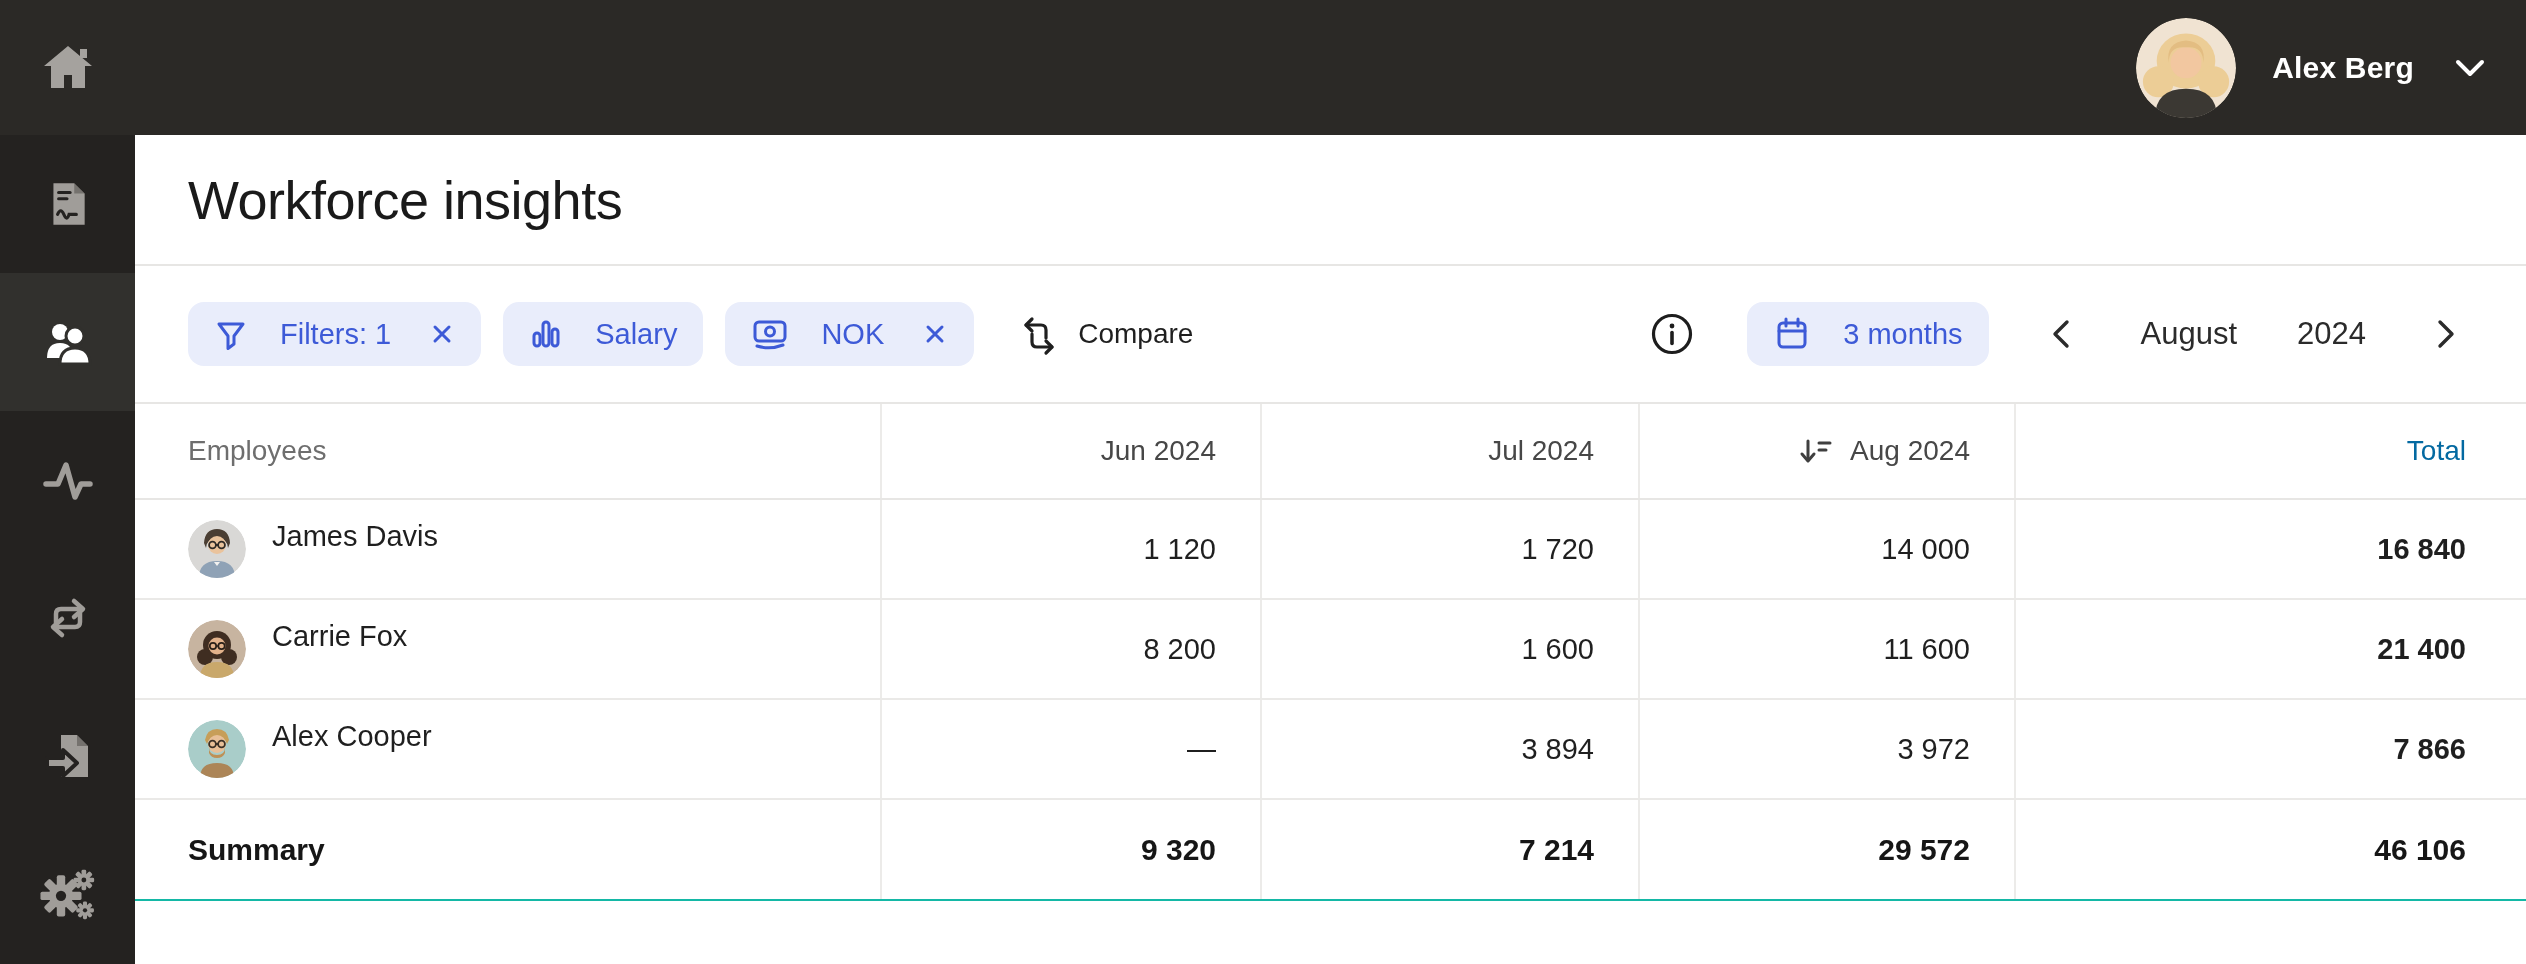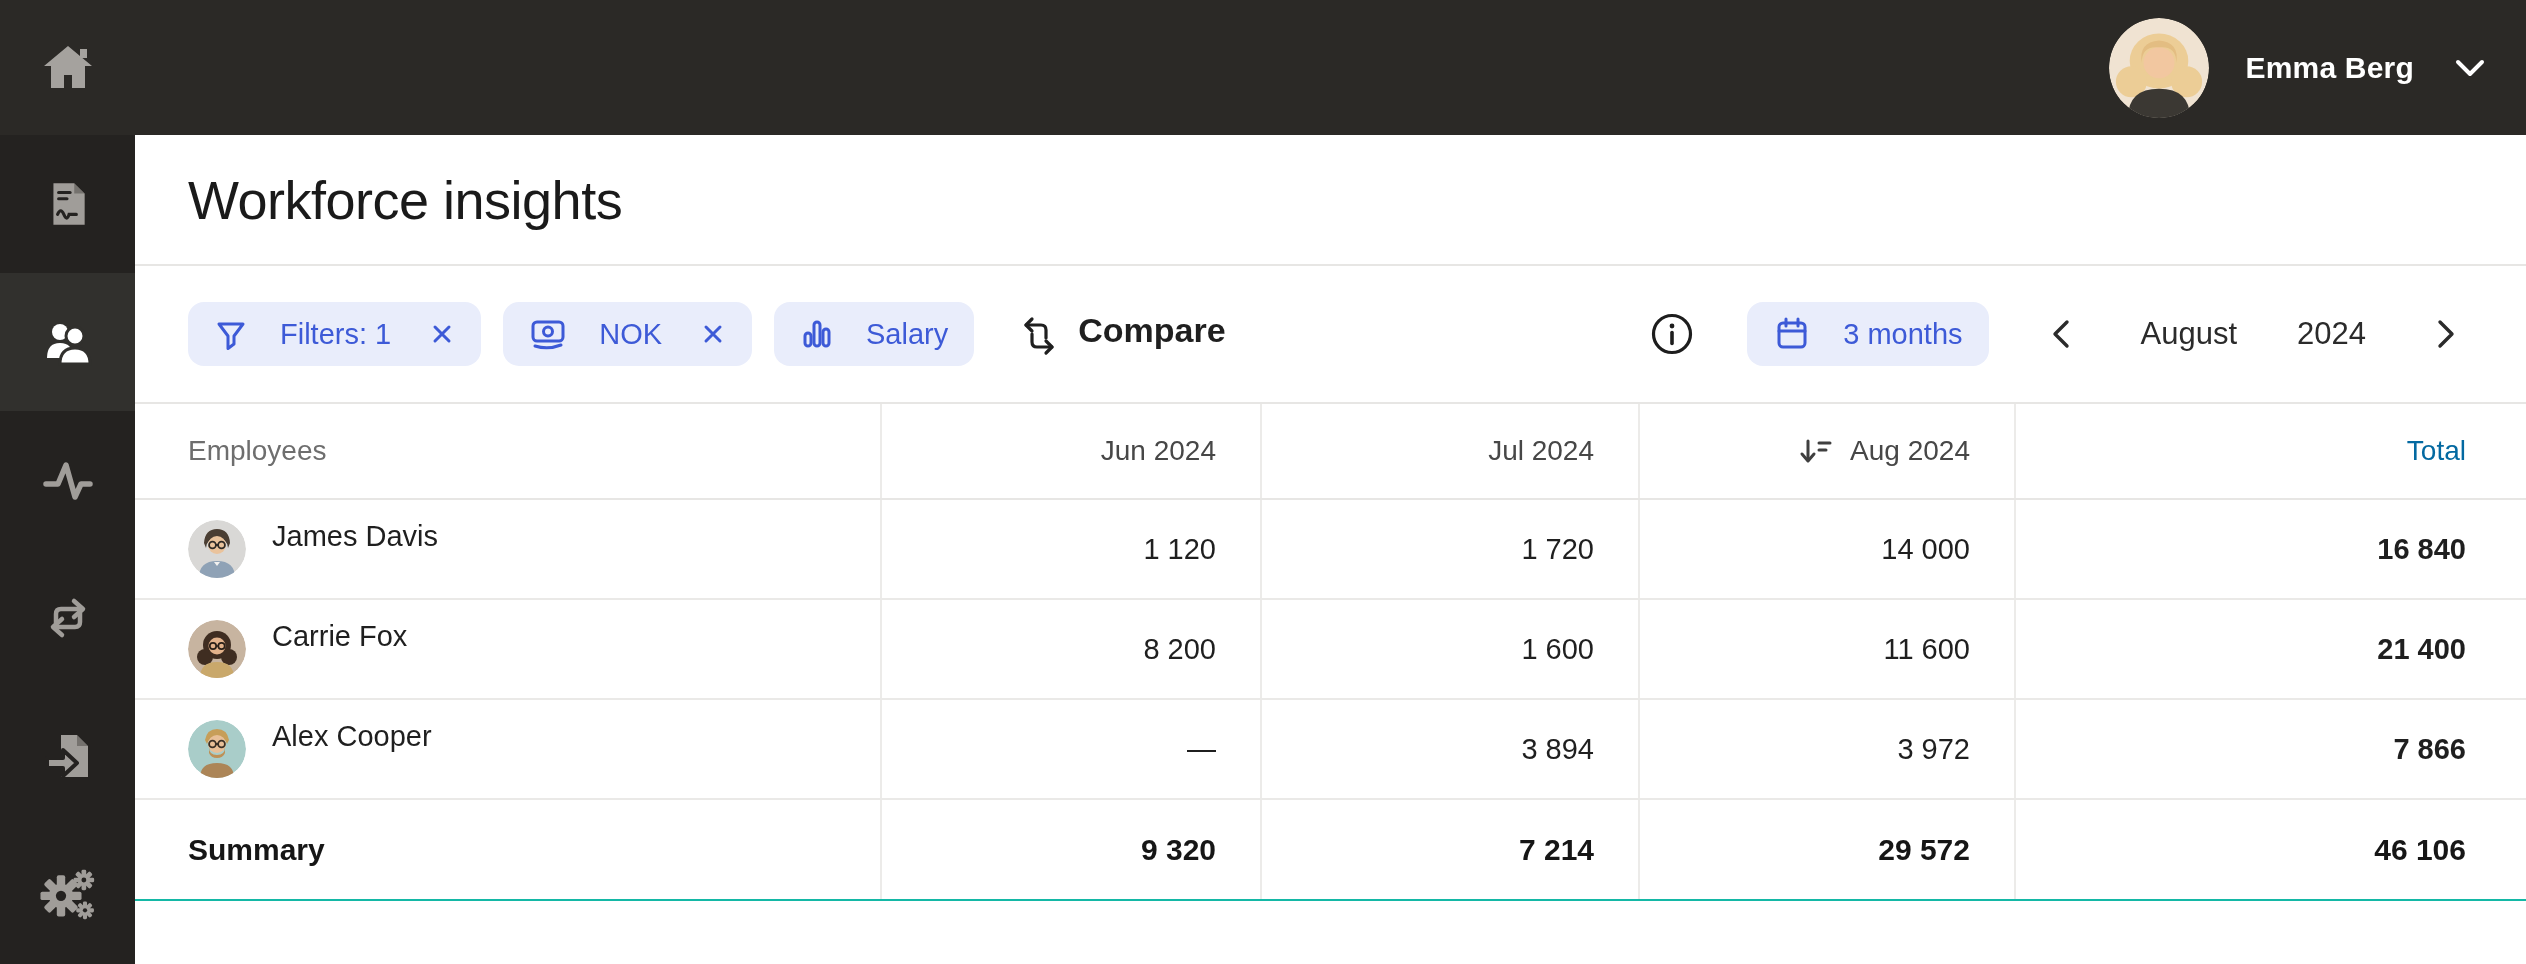--- a/index.html
+++ b/index.html
@@ -53,22 +53,22 @@
     padding:0 64px 0 53px; border-bottom:2px solid #E7E6E4;
   }
   .chip {
     display:flex; align-items:center; gap:32px; height:64px; padding:0 26px;
     background: var(--chip-bg, #E9EDFB); color: var(--accent-blue, #3D5AD7);
     border-radius:16px; font-size:29px; font-weight:500; cursor:pointer;
     margin-right:22px; flex:0 0 auto;
   }
   .chip .close { display:flex; margin-left:6px; cursor:pointer; }
   .compare-btn {
-    display:flex; align-items:flex-start; gap:16px; margin-left:20px;
-    font-size:34px; color:#1F1F1F; cursor:pointer; flex:0 0 auto;font-weight:bold;
+    display:flex; align-items:center; gap:16px; margin-left:20px;
+    font-size:28px; color:#1F1F1F; cursor:pointer; flex:0 0 auto;
   }
   .info-btn { margin-left:auto; display:flex; cursor:pointer; }
   .period-chip { margin-left:52px; margin-right:0; }
   .month-nav { display:flex; align-items:center; gap:60px; margin-left:56px; }
   .nav-chev { display:flex; cursor:pointer; }
   .month-label, .year-label { font-size:31px; color:#2B2B2B; }
 
   
   .t-row {
     display:grid;
@@ -117,21 +117,21 @@
         <svg width="100" height="100" viewBox="0 0 58 58">
           <circle cx="29" cy="29" r="29" fill="#F0E3D2"></circle>
           <ellipse cx="29" cy="25" rx="17" ry="16" fill="#ECCD96"></ellipse>
           <circle cx="13" cy="37" r="9" fill="#ECCD96"></circle>
           <circle cx="45" cy="37" r="9" fill="#ECCD96"></circle>
           <circle cx="29" cy="26" r="9" fill="#F2C7A0"></circle>
           <path d="M27 17 q-8 0 -8 9 q-2 -12 10 -13 q12 1 10 13 q0 -9 -8 -9 Z" fill="#E3BD82"></path>
           <path d="M11 58 q0 -17 18 -17 q18 0 18 17 Z" fill="#3B3833"></path>
         </svg>
       </div>
-      <span class="user-name">Emma Berg</span>
+      <span class="user-name">Alex Berg</span>
       <span>
         <svg width="40" height="40" viewBox="0 0 40 40" fill="none" stroke="#FFFFFF" stroke-width="4" stroke-linecap="round" stroke-linejoin="round">
           <polyline points="8,14 20,26 32,14"></polyline>
         </svg>
       </span>
     </div>
   </div>
 
   <div class="sidebar">
     <div class="side-item">
@@ -234,43 +234,43 @@
         <span>Filters: 1</span>
         <span class="close">
           <svg width="26" height="26" viewBox="0 0 26 26" stroke="currentColor" stroke-width="3" stroke-linecap="round">
             <path d="M6 6 L20 20 M20 6 L6 20"></path>
           </svg>
         </span>
       </div>
 
       <div class="chip">
         <span>
+          <svg width="34" height="34" viewBox="0 0 34 34" fill="none" stroke="currentColor" stroke-width="3">
+            <rect x="5" y="16" width="6" height="13" rx="3"></rect>
+            <rect x="14" y="5" width="6" height="24" rx="3"></rect>
+            <rect x="23" y="12" width="6" height="17" rx="3"></rect>
+          </svg>
+        </span>
+        <span>Salary</span>
+      </div>
+
+      <div class="chip">
+        <span>
           <svg width="38" height="38" viewBox="0 0 38 38" fill="none" stroke="currentColor" stroke-width="3" stroke-linejoin="round">
             <rect x="4" y="7" width="30" height="19" rx="4"></rect>
             <circle cx="19" cy="16.5" r="4.5"></circle>
             <path d="M6 31 q13 4 26 -1" stroke-linecap="round"></path>
           </svg>
         </span>
         <span>NOK</span>
         <span class="close">
           <svg width="26" height="26" viewBox="0 0 26 26" stroke="currentColor" stroke-width="3" stroke-linecap="round">
             <path d="M6 6 L20 20 M20 6 L6 20"></path>
           </svg>
         </span>
-      </div>
-
-      <div class="chip">
-        <span>
-          <svg width="34" height="34" viewBox="0 0 34 34" fill="none" stroke="currentColor" stroke-width="3">
-            <rect x="5" y="16" width="6" height="13" rx="3"></rect>
-            <rect x="14" y="5" width="6" height="24" rx="3"></rect>
-            <rect x="23" y="12" width="6" height="17" rx="3"></rect>
-          </svg>
-        </span>
-        <span>Salary</span>
       </div>
 
       <div class="compare-btn">
         <span>
           <svg width="46" height="46" viewBox="0 0 46 46" fill="none" stroke="#1F1F1F" stroke-width="3.2" stroke-linecap="round" stroke-linejoin="round">
             <path d="M30 27 v-8 q0 -5 -5 -5 h-15"></path>
             <polyline points="16,8 10,14 16,20"></polyline>
             <path d="M16 23 v8 q0 5 5 5 h15"></path>
             <polyline points="30,30 36,36 30,42"></polyline>
           </svg>

